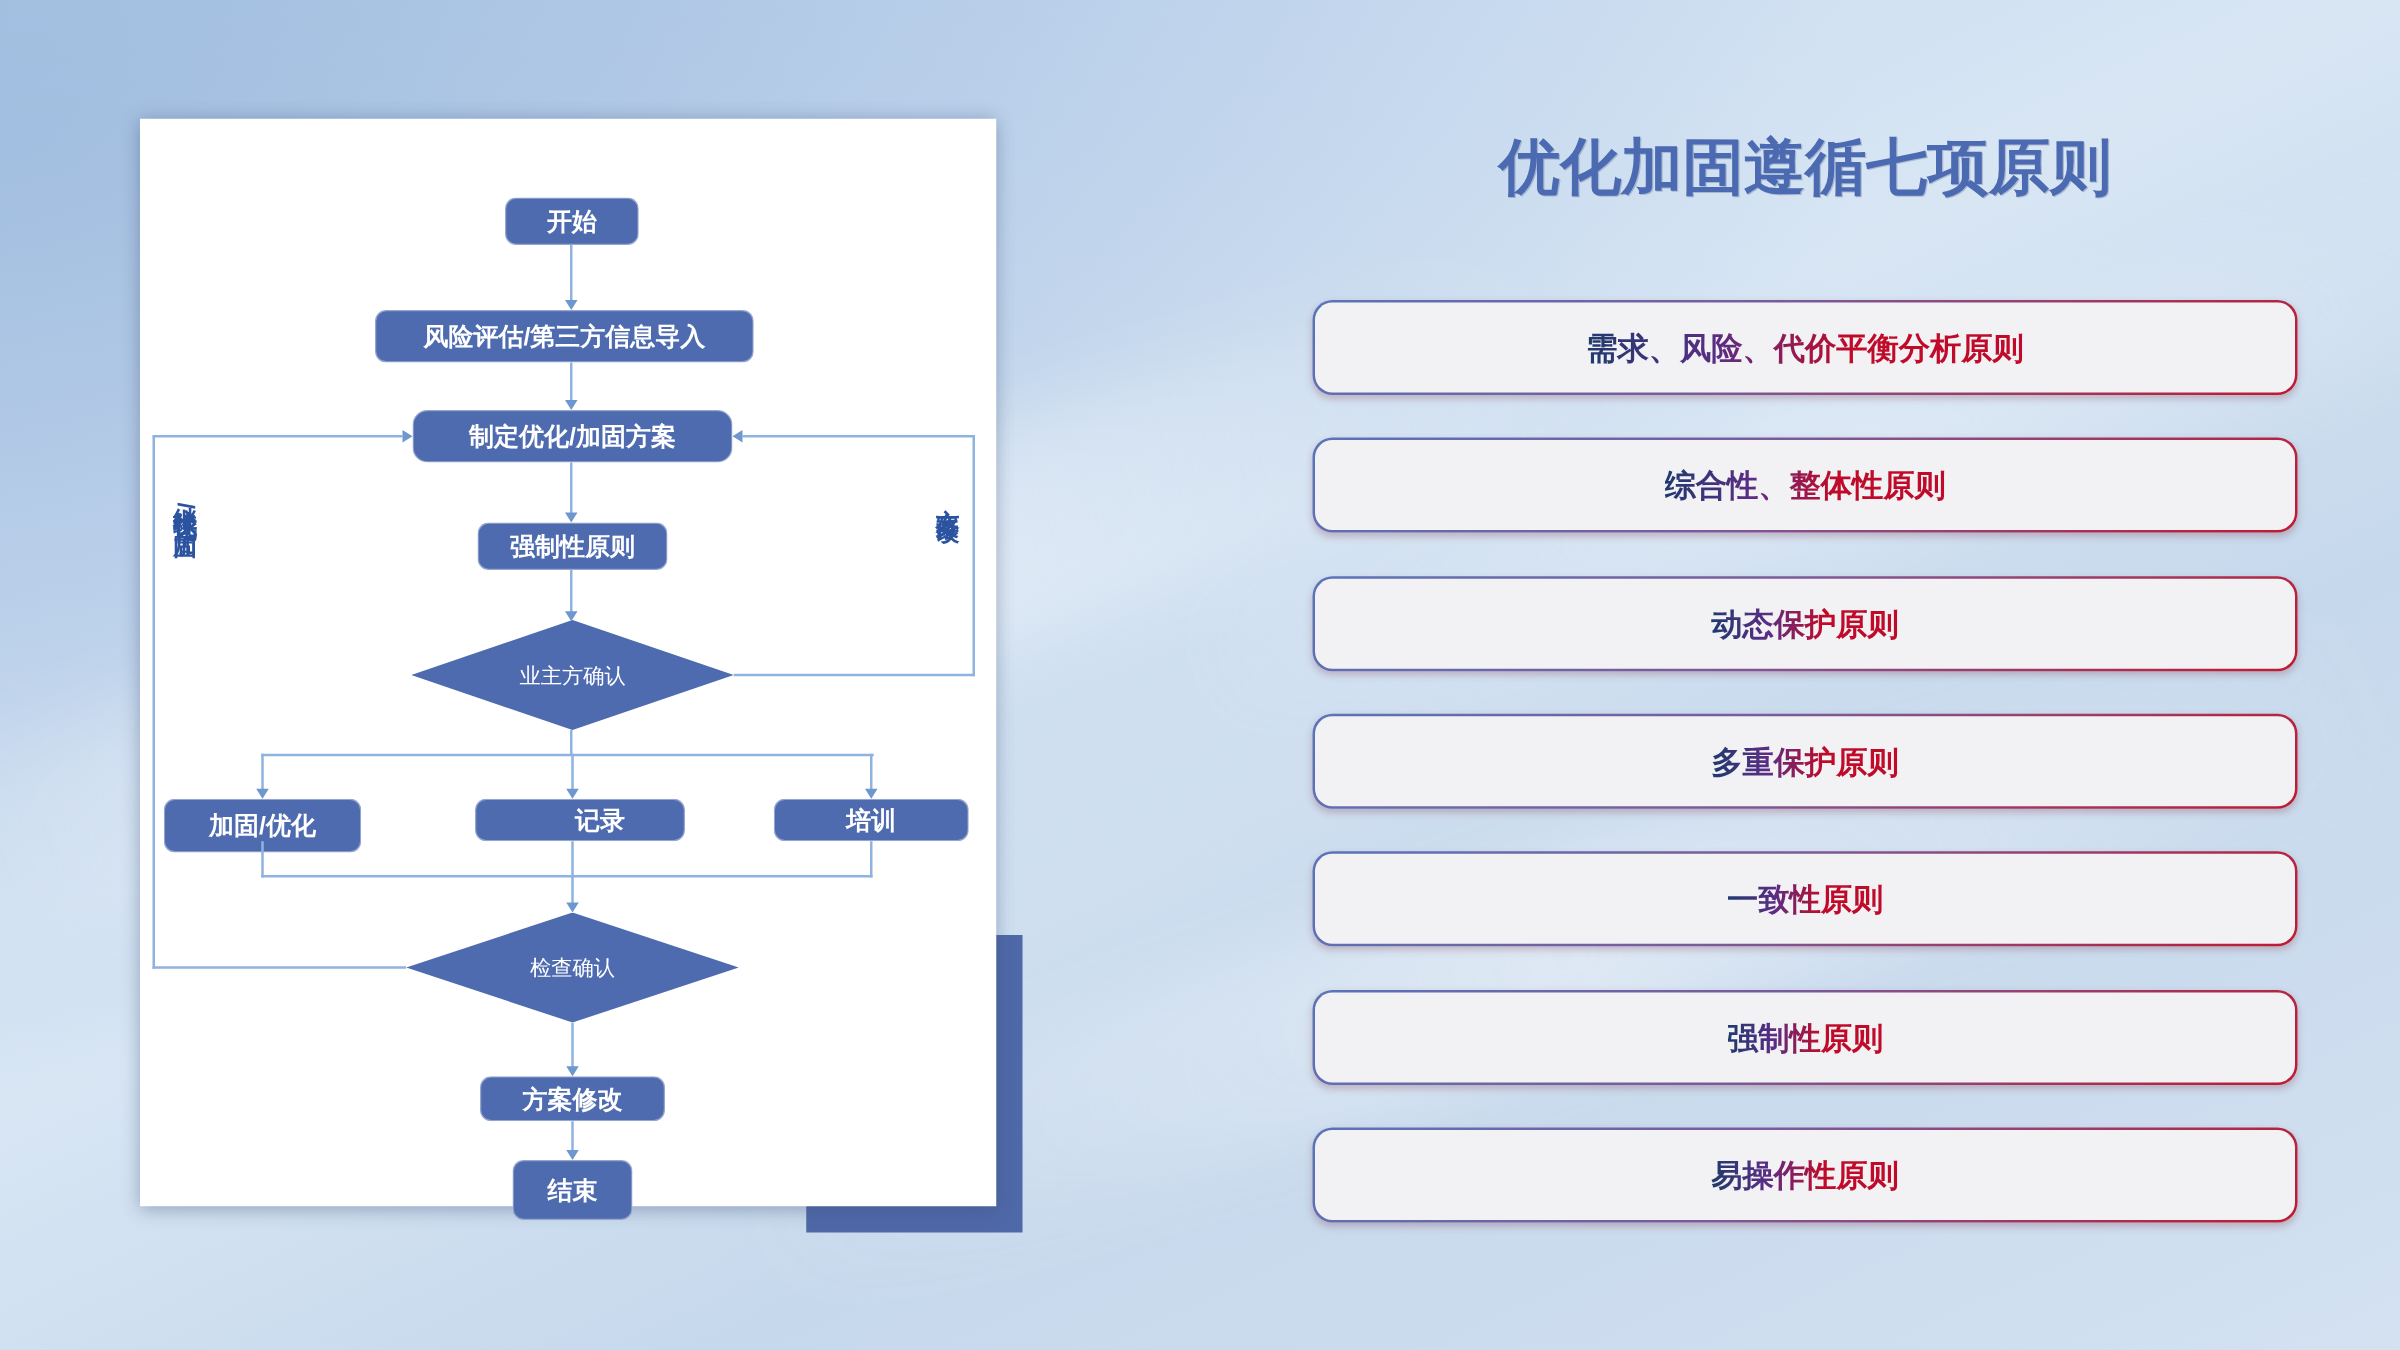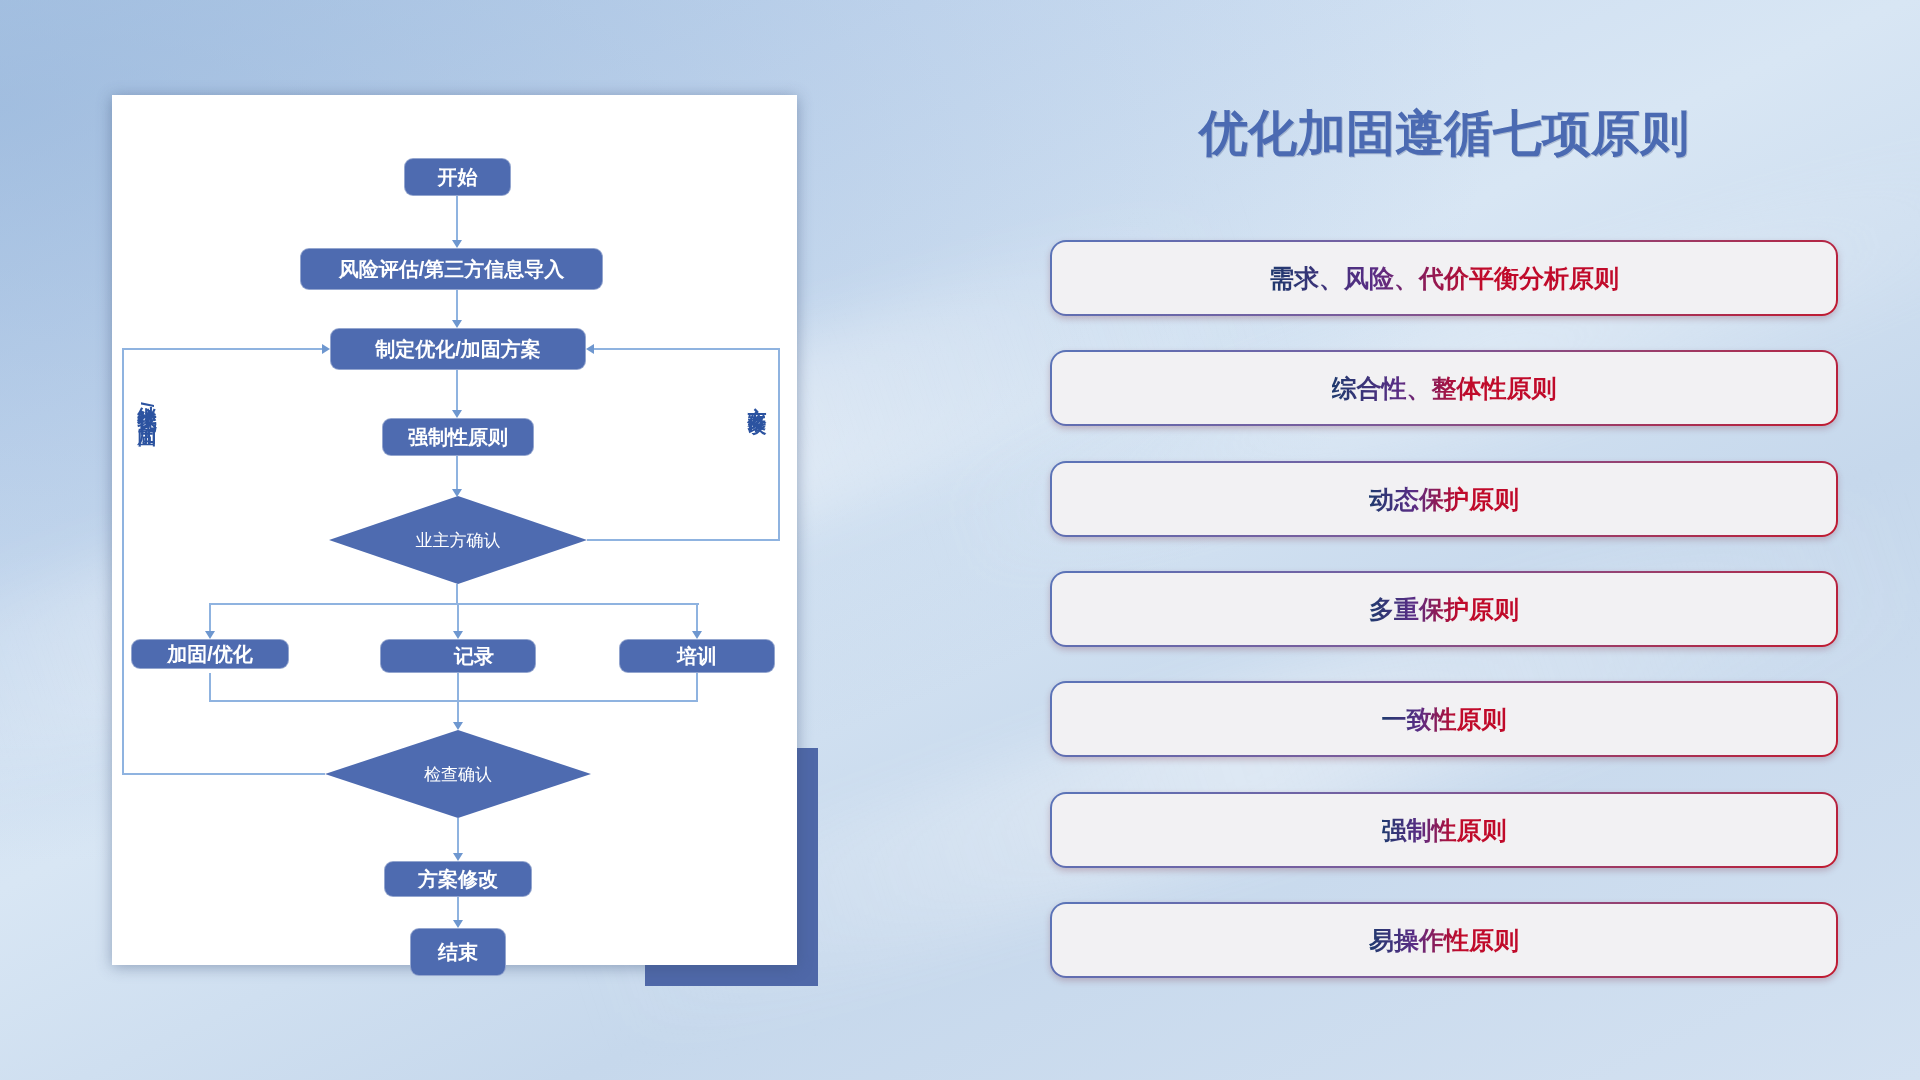--- a/index.html
+++ b/index.html
@@ -51,25 +51,25 @@
   <div class="streak" style="left:-220px;top:430px;width:1500px;height:170px;"></div>
   <div class="streak" style="left:550px;top:690px;width:1400px;height:150px;opacity:.75;"></div>
   <div class="streak" style="left:900px;top:300px;width:1200px;height:120px;opacity:.4;"></div>
 
   <div class="accent-rect"></div>
 
   <div class="flow-card">
 
     <div class="fnode" style="left:292px;top:63px;width:107px;height:38px;">开始</div>
     <div class="fnode" style="left:188px;top:153px;width:303px;height:42px;">风险评估/第三方信息导入</div>
-    <div class="fnode" style="left:218px;top:233px;width:256px;height:42px;">制定优化/加固方案</div>
+    <div class="fnode" style="left:218px;top:233px;width:256px;height:42px;border-radius:12px;">制定优化/加固方案</div>
     <div class="fnode" style="left:270px;top:323px;width:152px;height:38px;">强制性原则</div>
     <div class="fdiamond" style="left:217px;top:401px;width:258px;height:88px;">业主方确认</div>
-    <div class="fnode" style="left:19px;top:544px;width:158px;height:30px;">加固/优化</div>
-    <div class="fnode" style="left:268px;top:544px;width:156px;height:34px;padding-left:32px;">记录</div>
+    <div class="fnode" style="left:19px;top:544px;width:158px;height:43px;">加固/优化</div>
+    <div class="fnode" style="left:268px;top:544px;width:168px;height:34px;padding-left:32px;">记录</div>
     <div class="fnode" style="left:507px;top:544px;width:156px;height:34px;">培训</div>
     <div class="fdiamond" style="left:213px;top:635px;width:266px;height:88px;">检查确认</div>
     <div class="fnode" style="left:272px;top:766px;width:148px;height:36px;">方案修改</div>
     <div class="fnode" style="left:298px;top:833px;width:96px;height:48px;">结束</div>
 
     <div class="vlabel" style="left:22px;top:295px;height:170px;">继续优化/加固</div>
     <div class="vlabel" style="left:632px;top:297px;height:120px;">方案修改</div>
 
     <div class="v-line" style="left:344px;top:101px;height:45px;"></div>
     <div class="arr-down" style="left:340px;top:145px;"></div>

